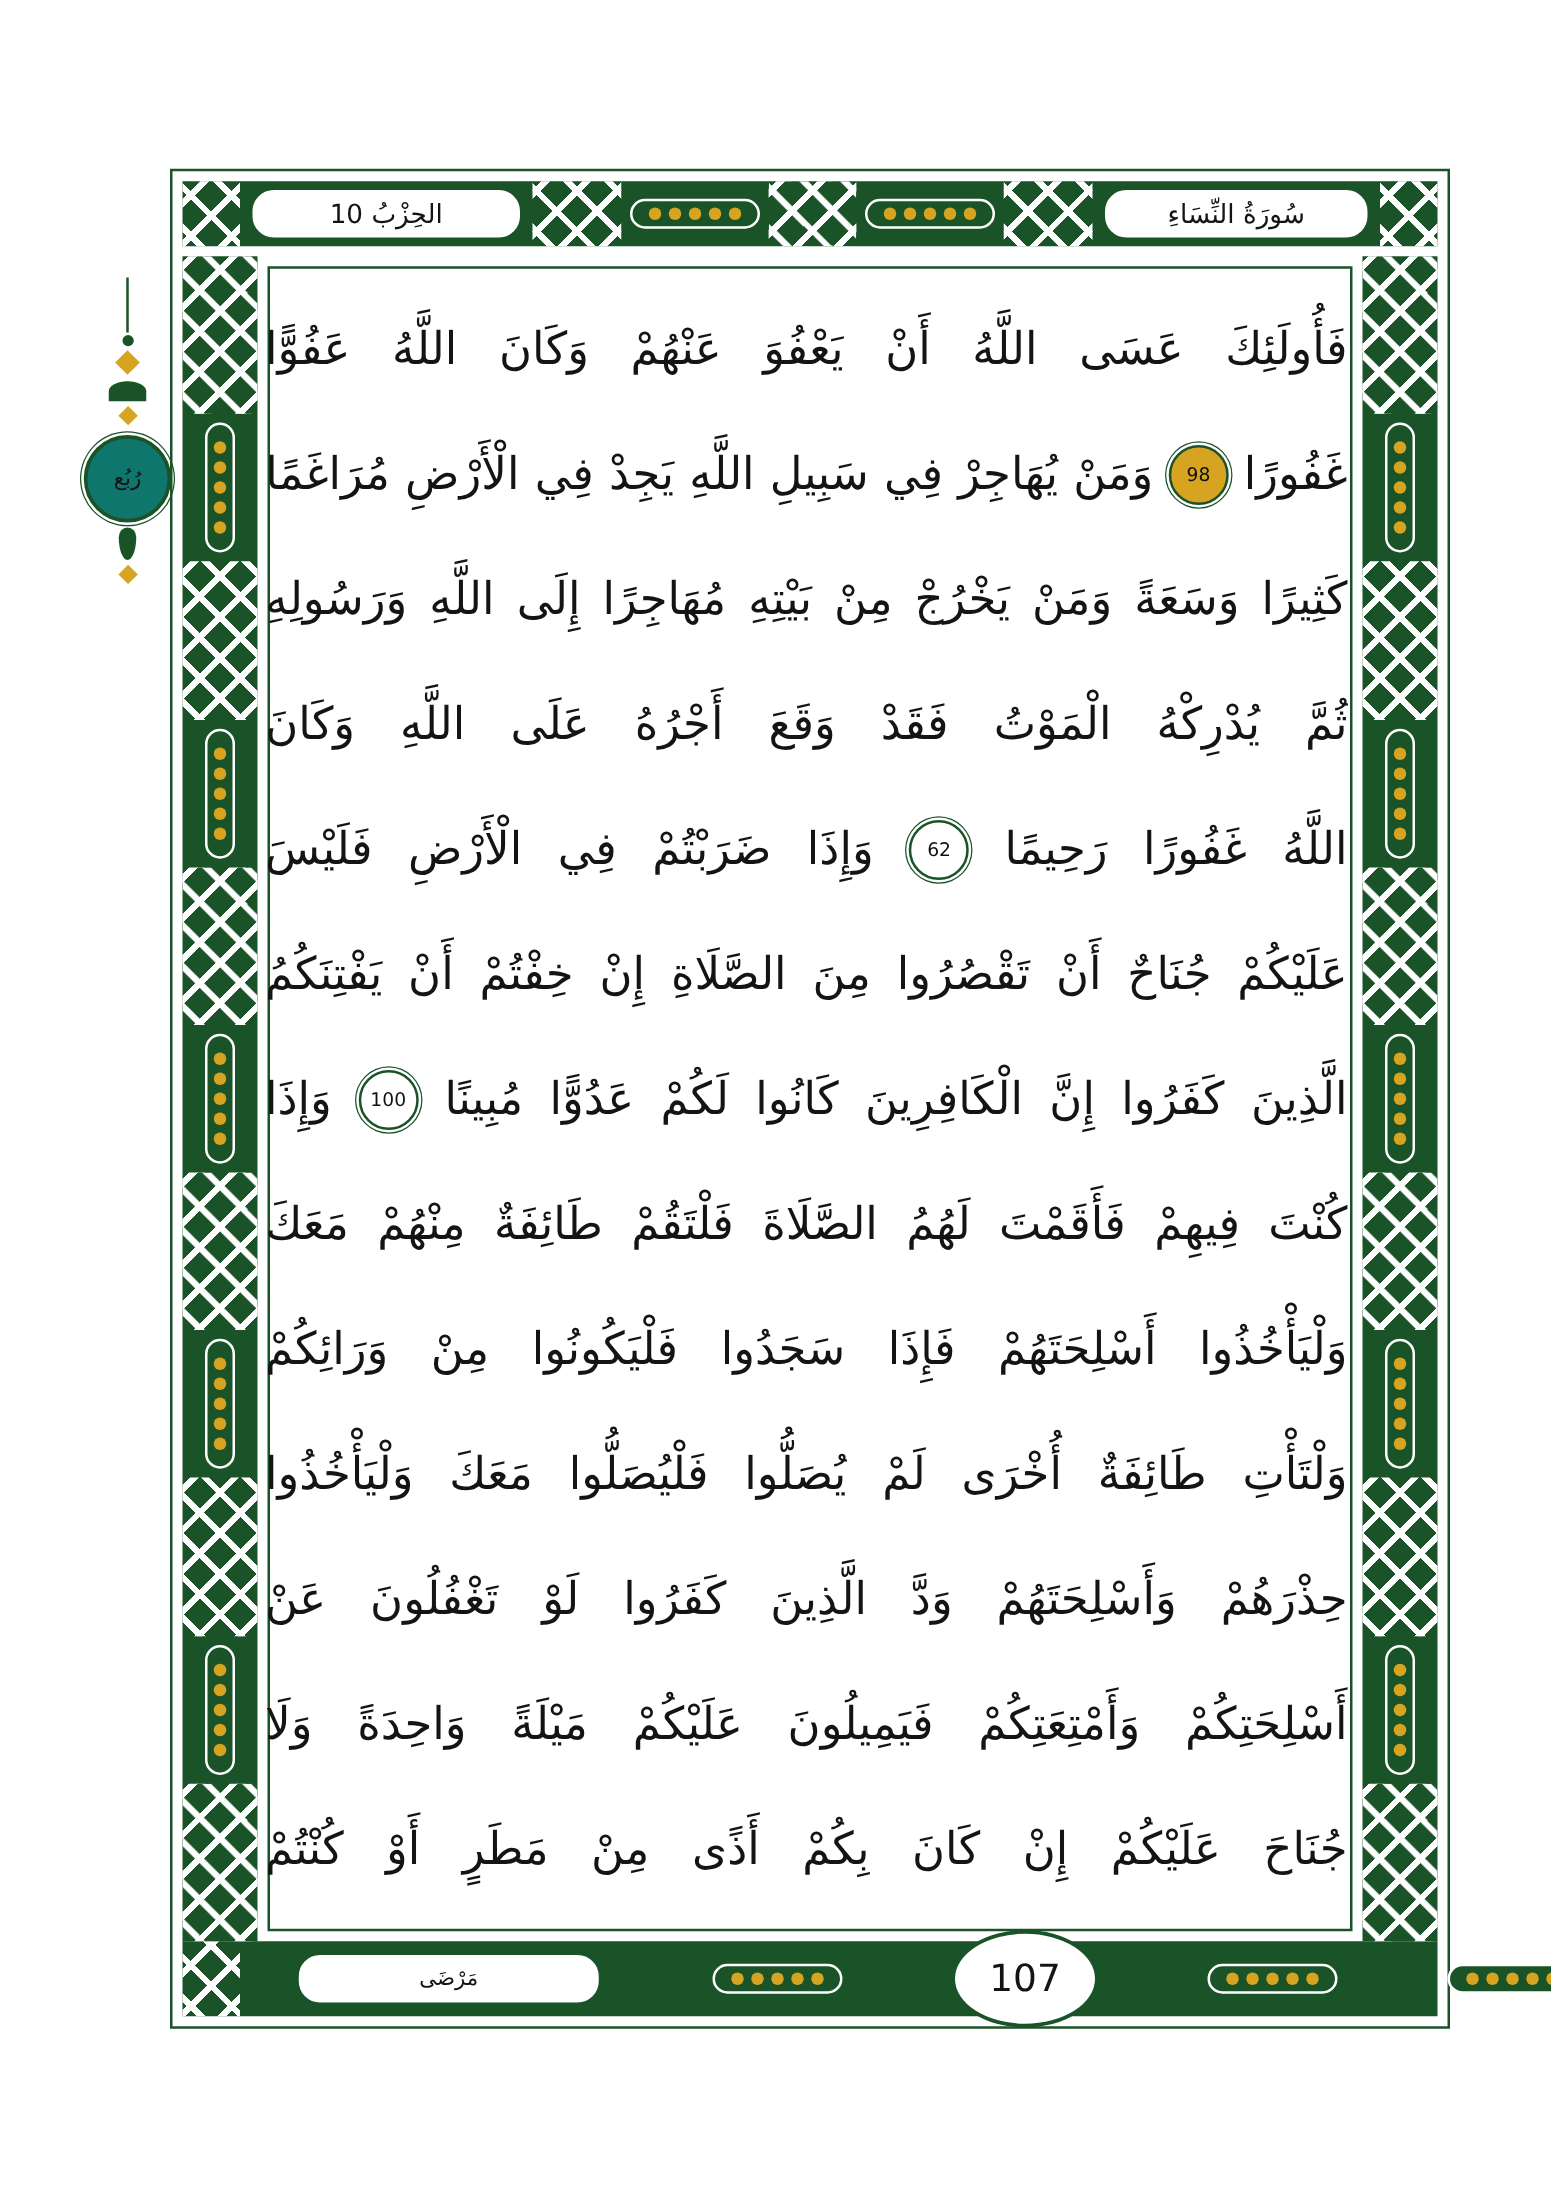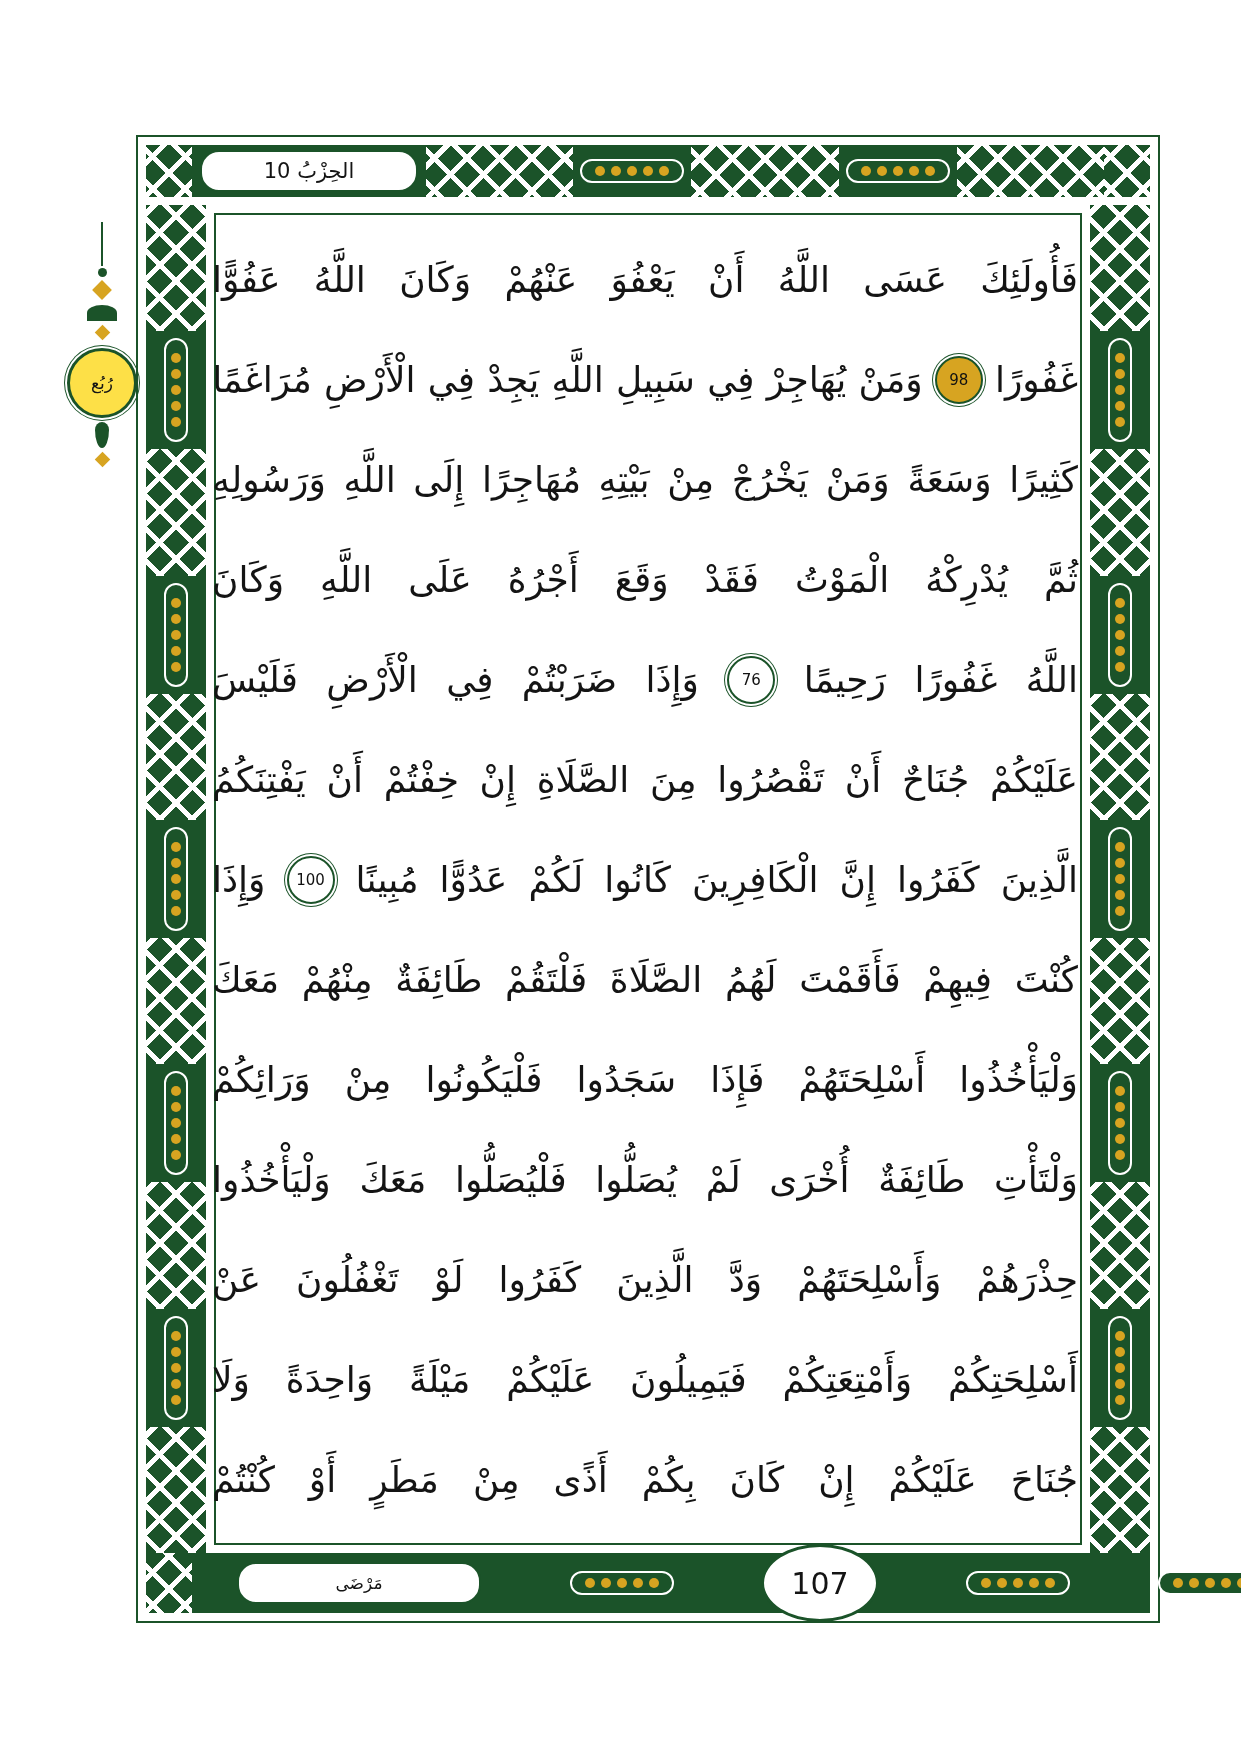--- a/index.html
+++ b/index.html
@@ -94,21 +94,21 @@
   .stem{width:2px;height:44px;background:var(--green);}
   .stem-dot{width:9px;height:9px;border-radius:50%;background:var(--green);margin-top:2px;}
   .gdiamond{width:14px;height:14px;background:var(--gold);transform:rotate(45deg);margin:6px 0;}
   .gdiamond.small{width:11px;height:11px;}
   .leafy{width:30px;height:16px;border-radius:50% 50% 0 0;background:var(--green);margin-top:2px;}
   .rub-circle{
     width:64px;height:64px;border-radius:50%;
     border:3px solid var(--green);
     box-shadow:0 0 0 2px #fff, 0 0 0 3px var(--green);
     display:flex;align-items:center;justify-content:center;
-    margin:4px 0;background:#fde047;
+    margin:4px 0;background:#0f766e;
     font-size:17px;color:var(--ink);
   }
   .droplet{width:14px;height:26px;background:var(--green);border-radius:50% 50% 50% 50%/30% 30% 70% 70%;}
 </style>
 </head>
 <body>
 
 <div class="page">
 
   <div class="medallion">
@@ -143,20 +143,23 @@
         </div>
       <div class="knot"></div>
       <div class="dots-seg h">
           <span class="dot"></span>
           <span class="dot"></span>
           <span class="dot"></span>
           <span class="dot"></span>
           <span class="dot"></span>
         </div>
       <div class="knot"></div>
+      <div class="cartouche surah">
+        <span>سُورَةُ النِّسَاءِ</span>
+      </div>
       <div class="knot corner"></div>
     </div>
 
     <div class="band bottom">
       <div class="knot corner"></div>
       <div class="cartouche catchword">
         <span>مَرْضَى</span>
       </div>
       <div class="knot"></div>
       <div class="dots-seg h">
@@ -326,21 +329,21 @@
         <span class="word">أَجْرُهُ</span>
         <span class="word">عَلَى</span>
         <span class="word">اللَّهِ</span>
         <span class="word">وَكَانَ</span>
       </div>
       <div class="qline">
         <span class="word">اللَّهُ</span>
         <span class="word">غَفُورًا</span>
         <span class="word">رَحِيمًا</span>
         <span class="marker">
-          <span class="mnum">76</span>
+          <span class="mnum">62</span>
         </span>
         <span class="word">وَإِذَا</span>
         <span class="word">ضَرَبْتُمْ</span>
         <span class="word">فِي</span>
         <span class="word">الْأَرْضِ</span>
         <span class="word">فَلَيْسَ</span>
       </div>
       <div class="qline">
         <span class="word">عَلَيْكُمْ</span>
         <span class="word">جُنَاحٌ</span>

